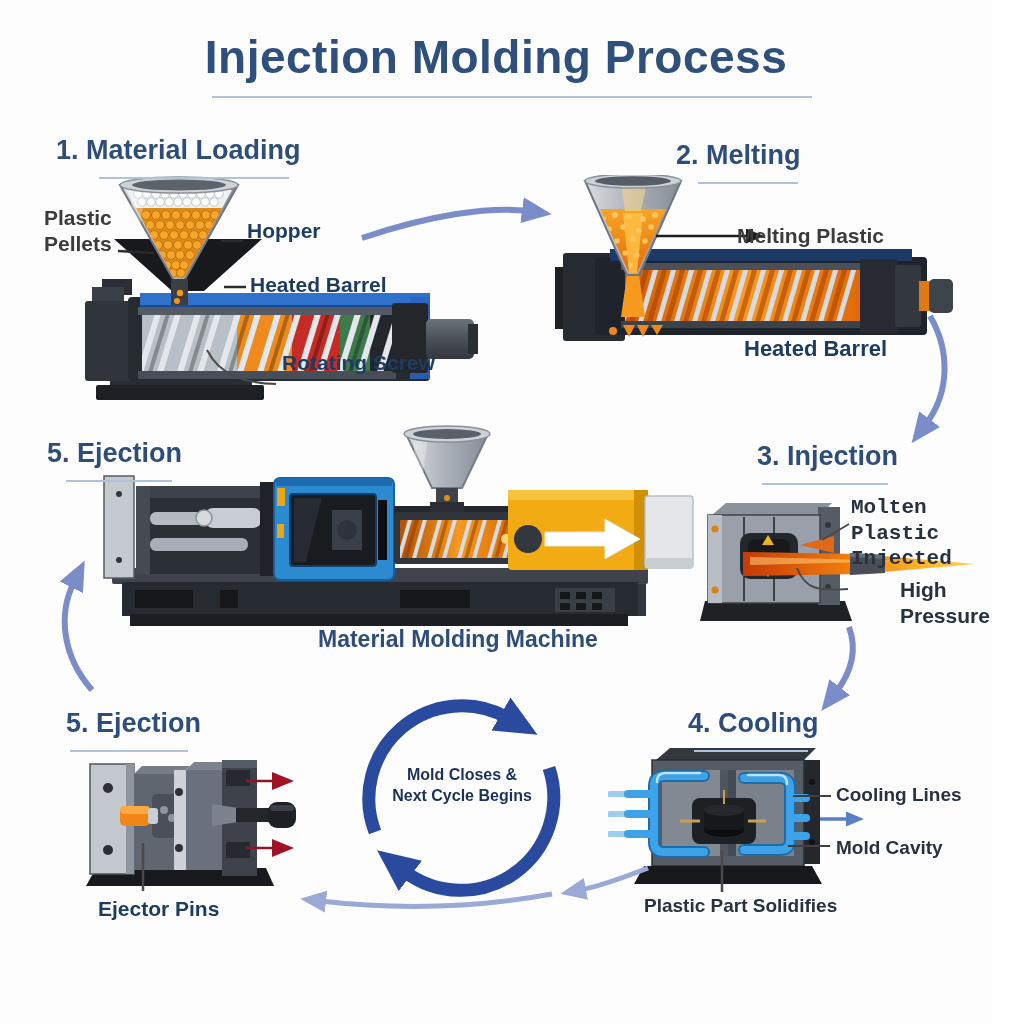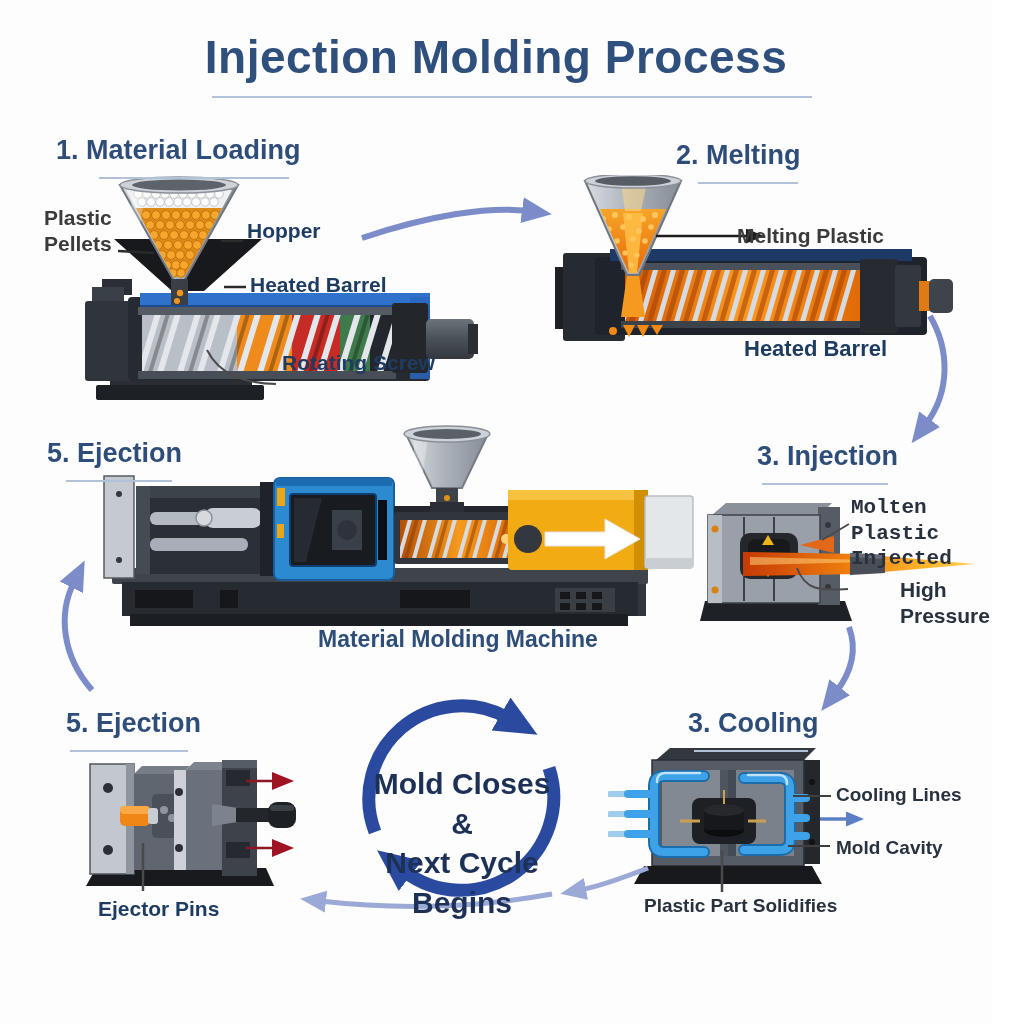--- a/index.html
+++ b/index.html
@@ -14,21 +14,21 @@
   }
   .rule{background:#b0c2d8;height:2px;z-index:4;}
   .heading{font-size:27px;font-weight:bold;color:#2e4d78;z-index:4;white-space:nowrap;}
   .lbl{font-weight:bold;z-index:5;line-height:1.22;}
   .lbl-navy{color:#1e3c60;font-size:21px;}
   .lbl-gray{color:#3b3b3b;font-size:21px;}
   .lbl-slate{color:#28323f;font-size:19px;}
   .caption{font-size:23px;font-weight:bold;color:#2e4d78;z-index:5;white-space:nowrap;}
   .cycle-text{
     left:362px;top:764px;width:200px;text-align:center;z-index:5;
-    color:#1d3156;font-weight:bold;font-size:30px;line-height:1.32;
+    color:#1d3156;font-weight:bold;font-size:16px;line-height:1.32;
   }
   svg{display:block;}
   .machine{position:absolute;z-index:2;}
   #arrows{position:absolute;left:0;top:0;z-index:3;pointer-events:none;}
 </style>
 </head>
 <body>
 
 <div id="stage">
 
@@ -40,21 +40,21 @@
 
   <div class="abs heading" style="left:676px;top:140px;">2. Melting</div>
   <div class="abs rule" style="left:698px;top:182px;width:100px;"></div>
 
   <div class="abs heading" style="left:47px;top:438px;">5. Ejection</div>
   <div class="abs rule" style="left:66px;top:480px;width:106px;"></div>
 
   <div class="abs heading" style="left:757px;top:441px;">3. Injection</div>
   <div class="abs rule" style="left:762px;top:483px;width:126px;"></div>
 
-  <div class="abs heading" style="left:688px;top:708px;">3. Cooling</div>
+  <div class="abs heading" style="left:688px;top:708px;">4. Cooling</div>
   <div class="abs rule" style="left:694px;top:750px;width:114px;"></div>
 
   <div class="abs heading" style="left:66px;top:708px;">5. Ejection</div>
   <div class="abs rule" style="left:70px;top:750px;width:118px;"></div>
 
   <div class="abs lbl lbl-gray" style="left:44px;top:205px;width:115px;">Plastic Pellets</div>
   <div class="abs lbl lbl-navy" style="left:247px;top:218px;">Hopper</div>
   <div class="abs lbl lbl-navy" style="left:250px;top:272px;">Heated Barrel</div>
   <div class="abs lbl lbl-navy" style="left:282px;top:350px;">Rotating Screw</div>
 

